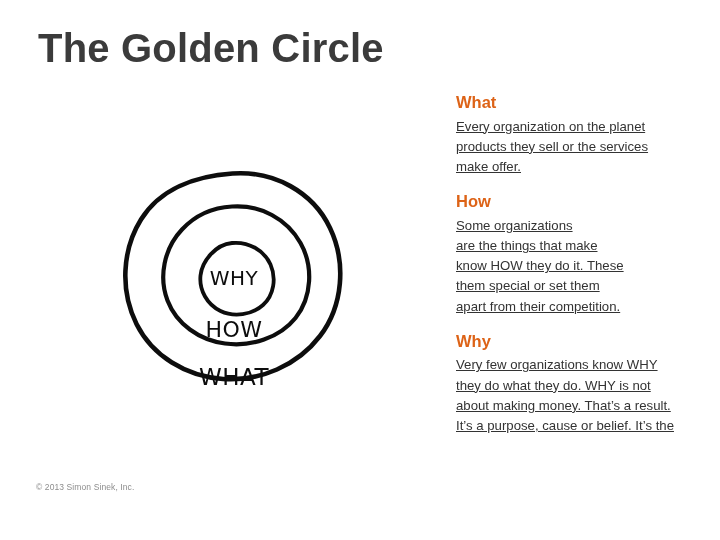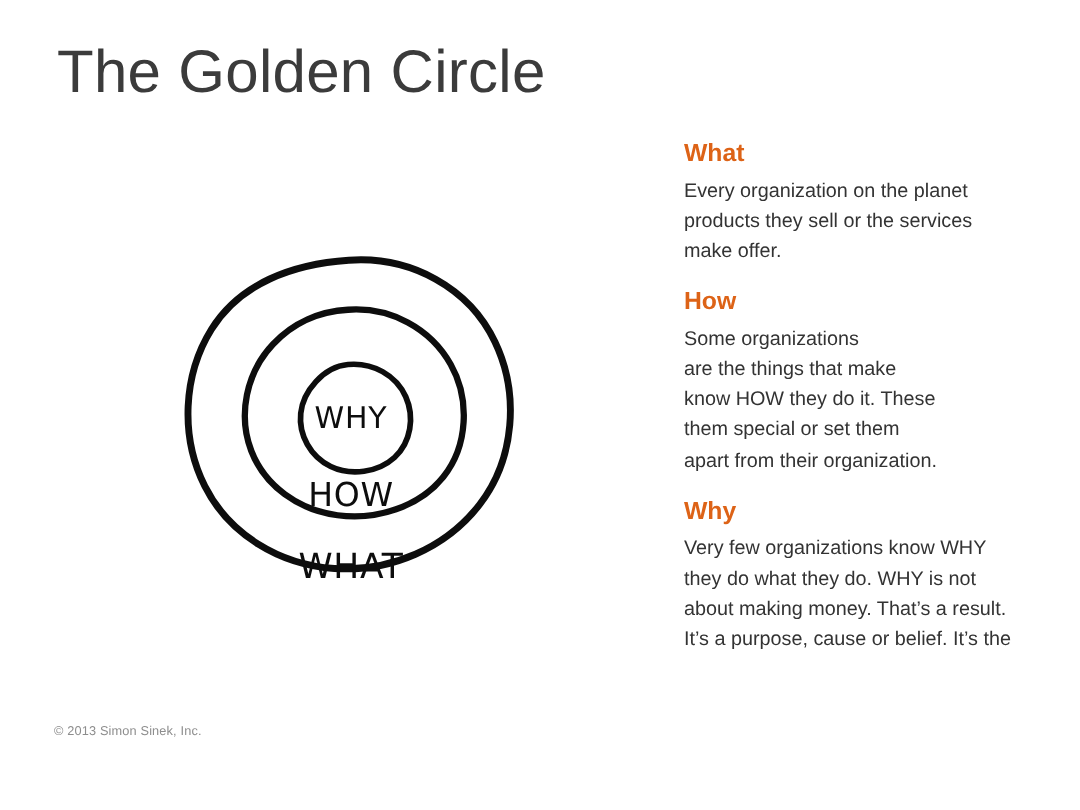--- a/index.html
+++ b/index.html
@@ -19,21 +19,21 @@
     inset: 0;
     background: #ffffff;
   }
 
   
   #slide-title {
     position: absolute;
     left: 38px;
     top: 25px;
     font-size: 40px;
-    font-weight: 400;
+    font-weight: 700;
     letter-spacing: 0.2px;
     color: #3b3b3b;
     line-height: 1.15;
     white-space: nowrap;
   }
 
   
   #golden-circle-diagram {
     position: absolute;
     left: 108px;
@@ -76,20 +76,21 @@
     font-weight: bold;
     color: #dd6317;
     margin: 0 0 4px 0;
     line-height: 1.25;
   }
   .section-body {
     font-size: 13.2px;
     color: #333333;
     line-height: 1.53;
     margin: 0;
+    text-decoration: underline;
   }
   .section-body .ln { display: block; }
 
   
   #copyright-notice {
     position: absolute;
     left: 36px;
     top: 482px;
     font-size: 8.5px;
     color: #8d8d8d;
@@ -156,21 +157,21 @@
       </p>
     </div>
 
     <div class="section">
       <p class="section-heading">How</p>
       <p class="section-body">
         <span class="ln">Some organizations</span>
         <span class="ln">are the things that make</span>
         <span class="ln">know HOW they do it. These</span>
         <span class="ln">them special or set them</span>
-        <span class="ln">apart from their organization.</span>
+        <span class="ln">apart from their competition.</span>
       </p>
     </div>
 
     <div class="section">
       <p class="section-heading">Why</p>
       <p class="section-body">
         <span class="ln">Very few organizations know WHY</span>
         <span class="ln">they do what they do. WHY is not</span>
         <span class="ln">about making money. That’s a result.</span>
         <span class="ln">It’s a purpose, cause or belief. It’s the</span>

